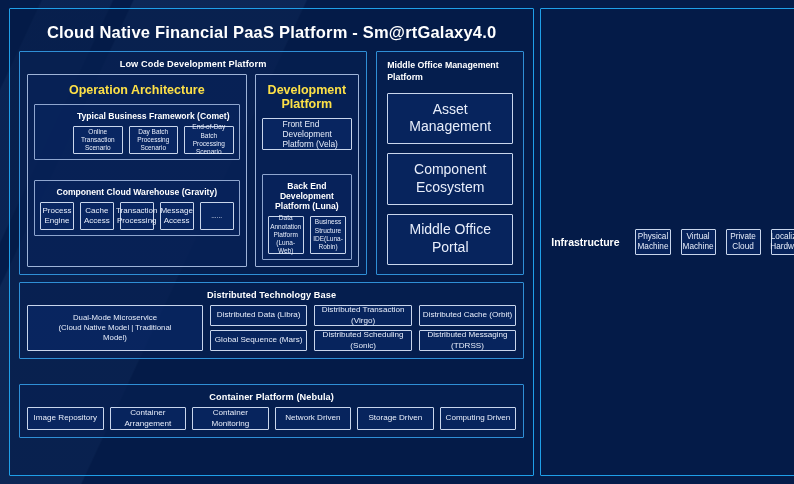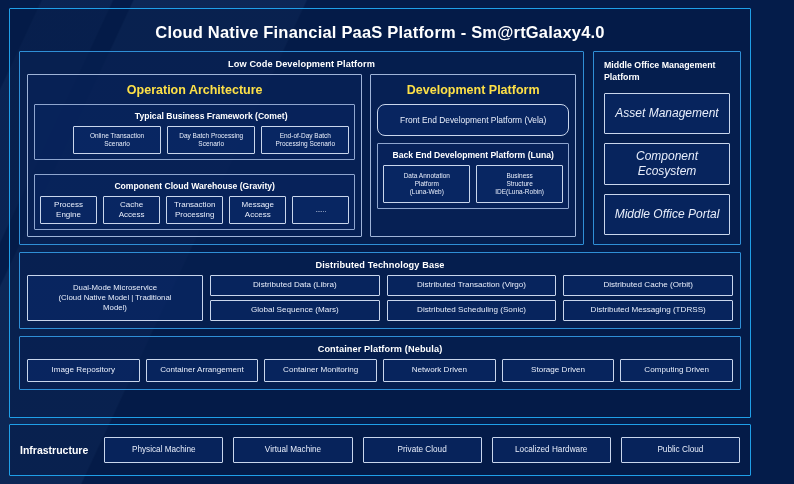--- a/index.html
+++ b/index.html
@@ -36,21 +36,21 @@
     z-index: 0;
   }
 
   #root {
     position: relative;
     z-index: 1;
     width: 760px;
     height: 484px;
     padding: 8px 9px;
     display: flex;
-    flex-direction: column;
+    flex-direction: row;
     gap: 6px;
   }
 
   
   .outer-frame {
     border: 1.5px solid #1f9fe8;
     background: rgba(4,26,70,0.42);
     border-radius: 1px;
   }
 
@@ -163,77 +163,77 @@
     padding: 8px 10px 9px 10px;
   }
 
   #lowcode-cols { display: flex; gap: 8px; }
   #operation-arch { flex: 1 1 62%; }
   #development-platform { flex: 1 1 38%; }
 
   
   #comet-items { height: 28px; }
   #gravity-items { height: 28px; }
-  #comet-group { margin-bottom: 14px; padding-left: 38px; }
+  #comet-group { margin-bottom: 20px; padding-left: 38px; }
 
   
   #vela-box {
     height: 32px;
-    margin-bottom: 7px;
+    margin-bottom: 24px;
     border: 1.1px solid #c9d6ec;
     background: rgba(10,40,104,0.62);
     color: #e8eefb;
     font-size: 8.4px;
     display: flex;
     align-items: center;
     justify-content: center;
-    border-radius: 8px;
+    border-radius: 1px;
+    padding-left: 20px;
   }
   #luna-items { height: 38px; }
 
   
   #middle-office-title {
     color: #ffffff;
     font-size: 8.8px;
     font-weight: bold;
     line-height: 1.35;
     text-align: left;
     padding-bottom: 9px;
   }
   #middle-office-items {
     display: flex;
     flex-direction: column;
     gap: 9px;
     flex: 1 1 auto;
   }
   #middle-office-items .item {
     flex: 1 1 0;
-    font-size: 12px;
-    font-style: italic;
+    font-size: 14px;
   }
 
   
   #dtb-panel { margin-top: 7px; flex: 0 0 auto; }
   #dtb-body { display: flex; gap: 7px; border-radius: 16px; }
   #dtb-dual {
     flex: 0 0 176px;
     height: 46px;
     font-size: 7.8px;
   }
   #dtb-grid {
     flex: 1 1 auto;
     display: grid;
     grid-template-columns: repeat(3, 1fr);
     grid-template-rows: 21px 21px;
     gap: 4px 7px;
   }
   #dtb-grid .item { font-size: 8.1px; }
 
   
-  #container-panel { margin-top: 7px; flex: 0 0 auto; }
+  #container-panel { margin-top: 25px; flex: 0 0 auto; }
   #container-items { height: 23px; }
   #container-items .item { font-size: 8.1px; }
 
   
   #infra-label {
     color: #ffffff;
     font-size: 10.5px;
     font-weight: bold;
     flex: 0 0 auto;
     padding-right: 16px;

